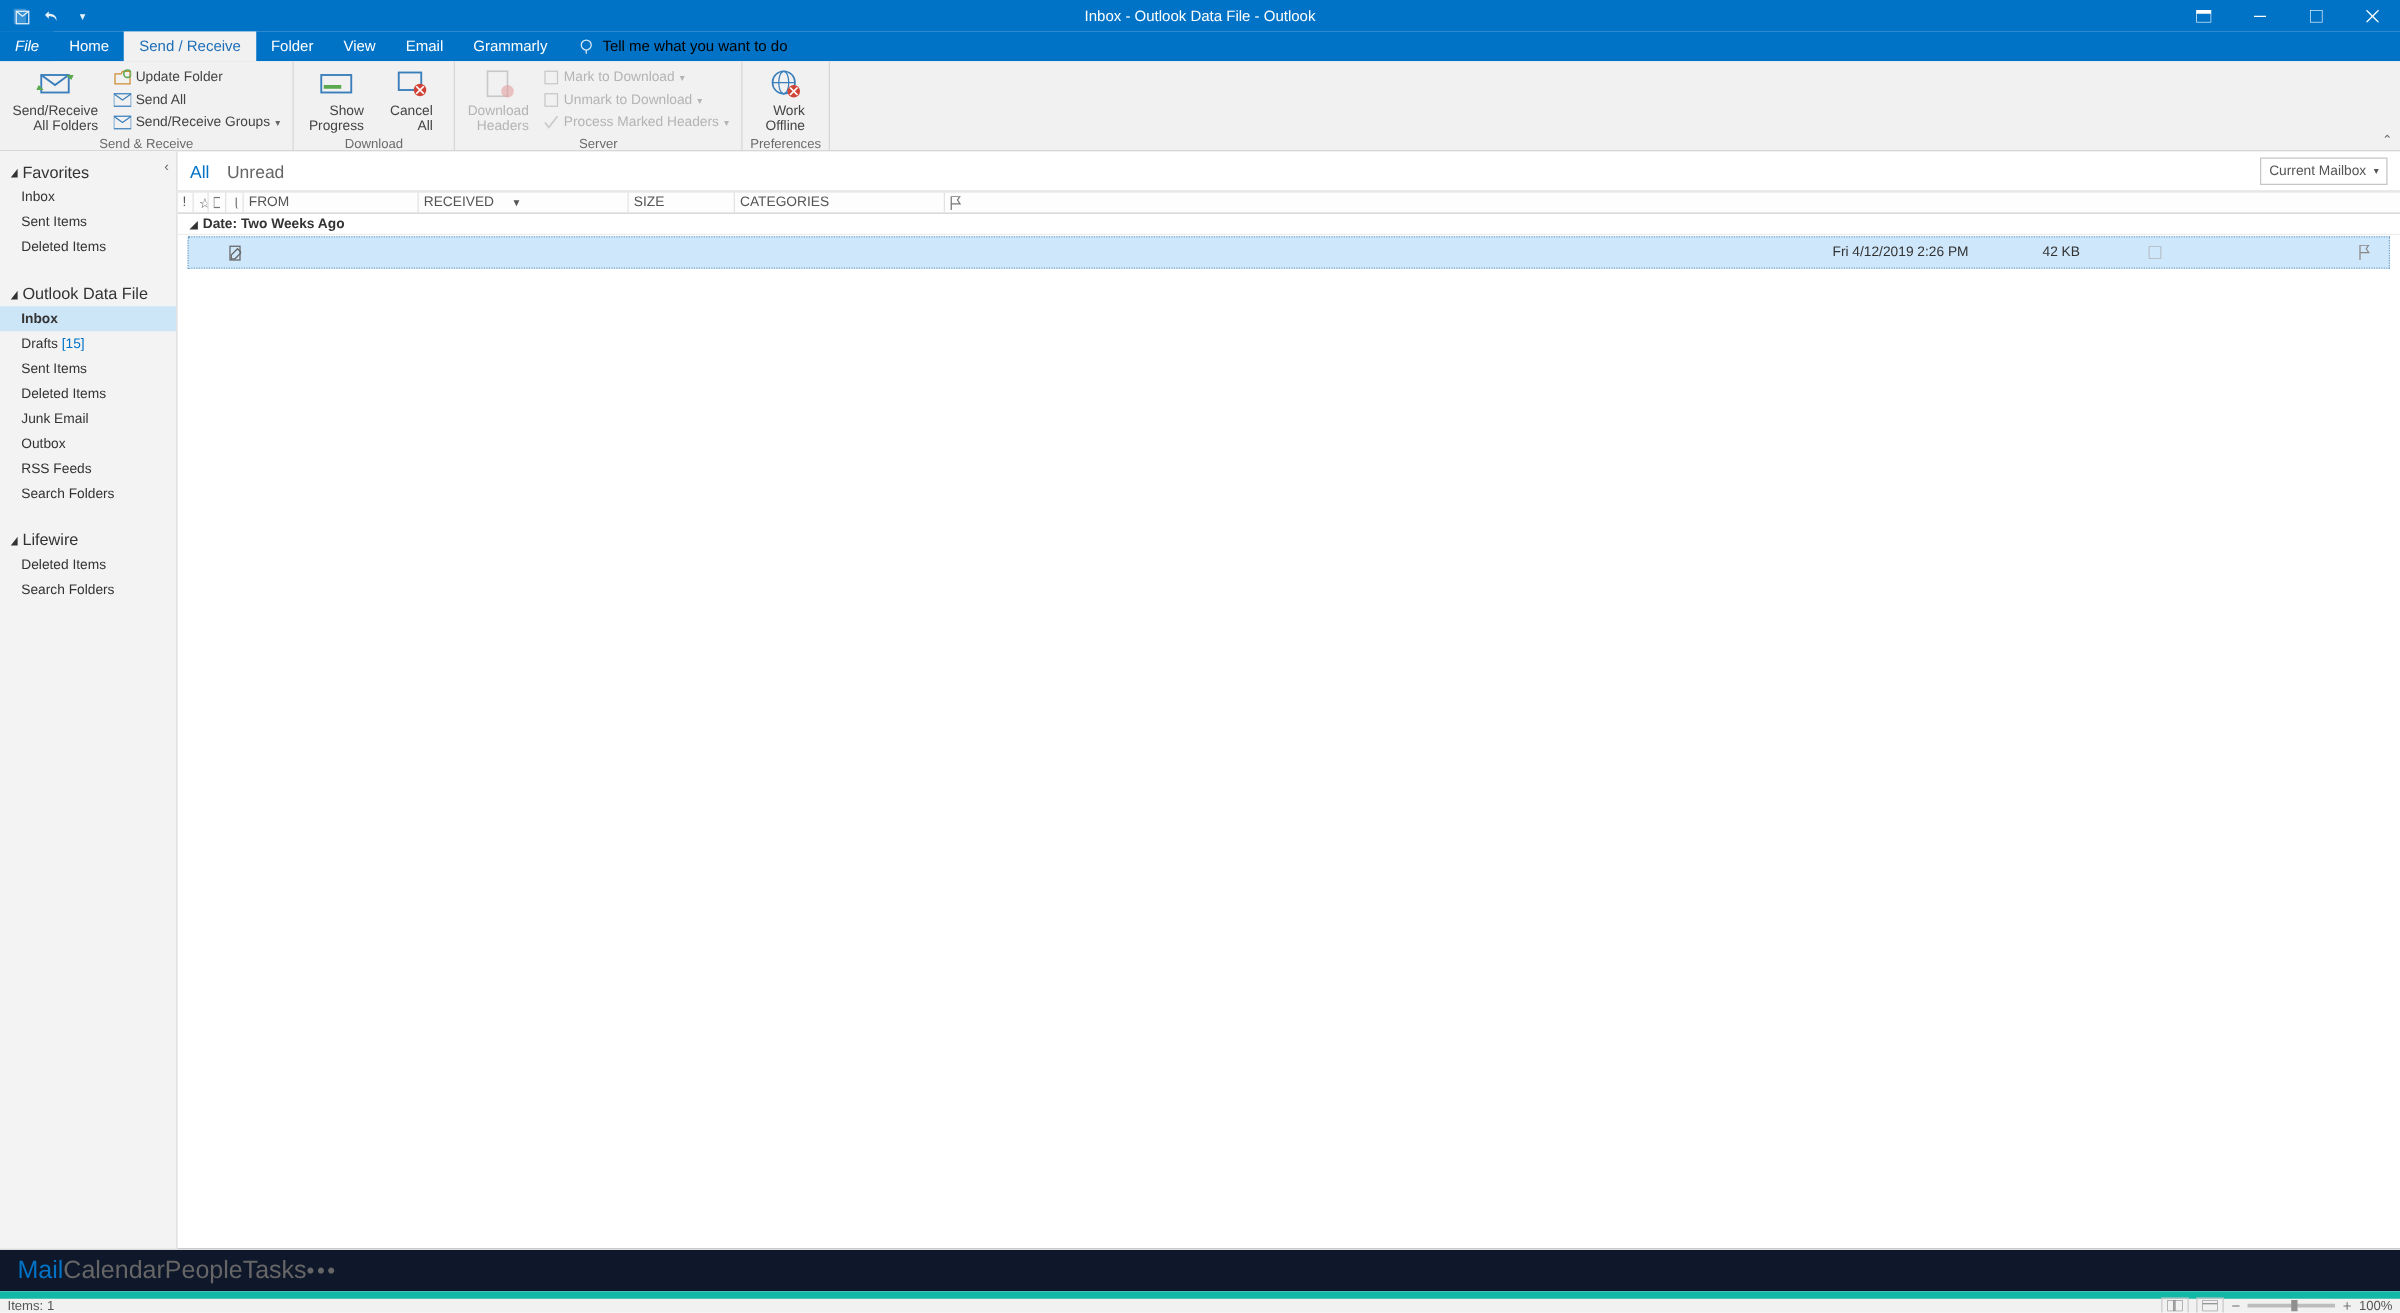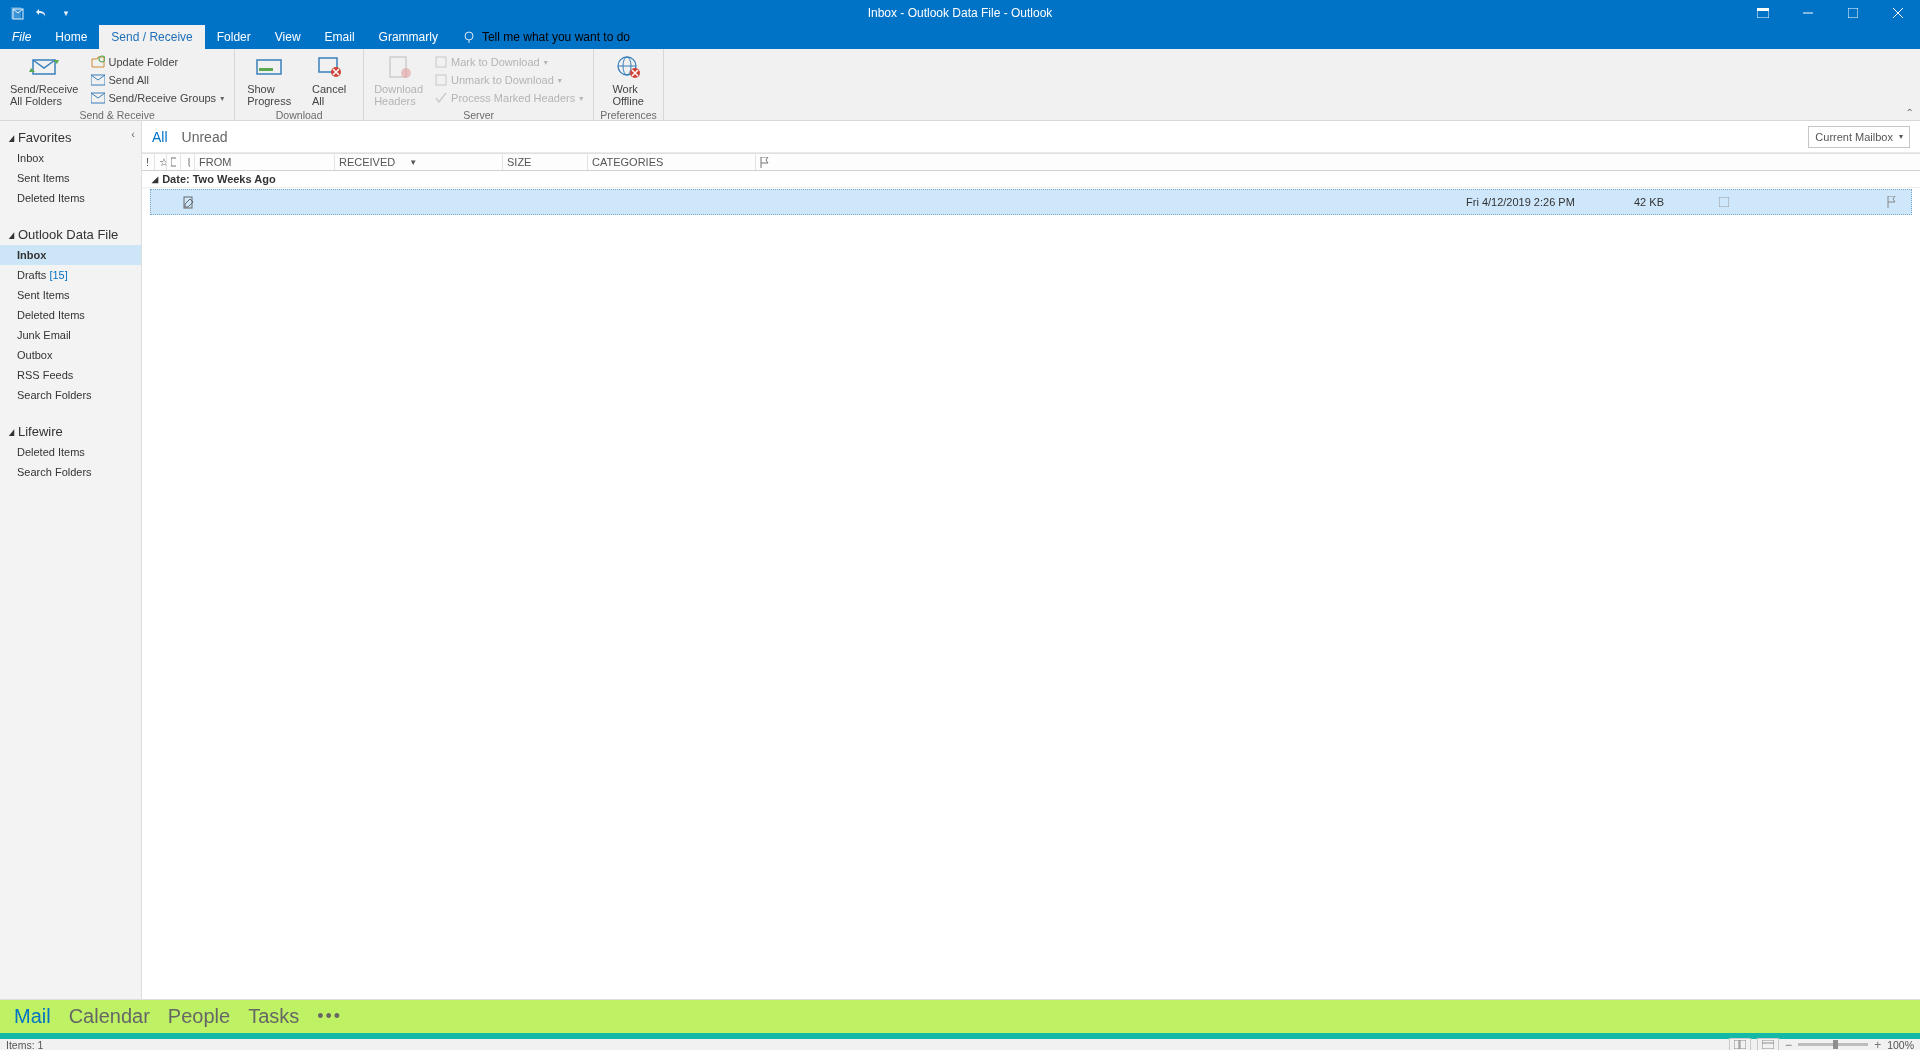--- a/index.html
+++ b/index.html
@@ -19,21 +19,21 @@
 .tabsrow .tab.file { background:#0173c7;font-style:italic; }
 .tabsrow .tab.active { background:#f1f1f1; color:#1e6fb8; }
 .tabsrow .tellme { display:flex; align-items:center; gap:6px; padding:0 12px; color:#000000; }
 .tabsrow .tellme svg { opacity:0.85; }
 
 
 .ribbon { height: 72px; background:#f1f1f1; border-bottom:1px solid #d7d7d7; display:flex; position:relative; }
 .ribbon .group { display:flex; flex-direction:column; border-right:1px solid #d7d7d7; padding:2px 6px 0 6px; }
 .ribbon .group .controls { flex:1; display:flex; align-items:flex-start; gap:4px; }
 .ribbon .group .grouplabel { height:15px; font-size:10.5px; color:#6b6b6b; text-align:center; }
-.ribbon .bigbtn { width: auto; min-width:56px; display:flex; flex-direction:column; align-items:center; justify-content:flex-start; padding:2px 4px; font-size:11px; color:#444; line-height:12px; text-align:left; gap:2px; }
+.ribbon .bigbtn { width: auto; min-width:56px; display:flex; flex-direction:column; align-items:center; justify-content:flex-start; padding:2px 4px; font-size:11px; color:#444; line-height:12px; text-align:right; gap:2px; }
 .ribbon .bigbtn .ico { width:30px; height:28px; display:flex; align-items:center; justify-content:center; }
 .ribbon .bigbtn.disabled { color:#b4b4b4; }
 .ribbon .smallbtn { display:flex; align-items:center; gap:4px; font-size:11px; color:#444; height:18px; padding:0 4px; }
 .ribbon .smallbtn.disabled { color:#b4b4b4; }
 .ribbon .collapse { position:absolute; right:6px; bottom:2px; color:#6b6b6b; font-size:10px; }
 .ribbon .vstack { display:flex; flex-direction:column; gap:0px; padding-top:2px; }
 
 
 .main { display:flex; height: calc(1050px - 25px - 24px - 72px - 34px - 17px); background:#fff; }
 
@@ -60,21 +60,21 @@
 
 .colheaders { height:18px; border-top:1px solid #e0e0e0; border-bottom:1px solid #d0d0d0; display:flex; font-size:11px; color:#555; background:#fdfdfd; }
 .colheaders .col { border-left:1px solid #e3e3e3; padding:1px 4px; display:flex; align-items:center; gap:4px; overflow:hidden; white-space:nowrap; }
 .colheaders .col:first-child { border-left:none; }
 .grouphdr { padding:2px 10px; font-size:11px; font-weight:bold; color:#333; display:flex; align-items:center; gap:4px; border-bottom:1px solid #eee; }
 .grouphdr .tri { font-size:8px; }
 .msgrow { height:26px; display:flex; align-items:center; font-size:11px; color:#333; background:#cfe7fb; border:1px dotted #7aa7c7; margin:1px 8px 0 8px; }
 .msgrow .cell { padding:0 4px; overflow:hidden; white-space:nowrap; }
 
 
-.navbar { height:34px; background:#bef264; border-top:1px solid #dedede; display:flex; align-items:center; gap:18px; padding:0 14px; font-size:20px; color:#666; }
+.navbar { height:34px; background:#0f172a; border-top:1px solid #dedede; display:flex; align-items:center; padding:0 14px; font-size:20px; color:#666; }
 .navbar .navitem.active { color:#0173c7; }
 .navbar .more { font-size:18px; letter-spacing:2px; }
 
 
 .statusbar { height:17px; background:#f1f1f1; border-top:6px solid #14b8a6; display:flex; align-items:center; font-size:10.5px; color:#555; padding:0 6px; }
 .statusbar .right { margin-left:auto; display:flex; align-items:center; gap:6px; }
 .statusbar .vbtn { width:22px; height:14px; border:1px solid #c9c9c9; display:flex; align-items:center; justify-content:center; font-size:9px; color:#555; }
 .statusbar .slider { width:70px; height:3px; background:#bdbdbd; position:relative; }
 .statusbar .slider::after { content:''; position:absolute; left:50%; top:-3px; width:5px; height:9px; background:#8f8f8f; }
 

